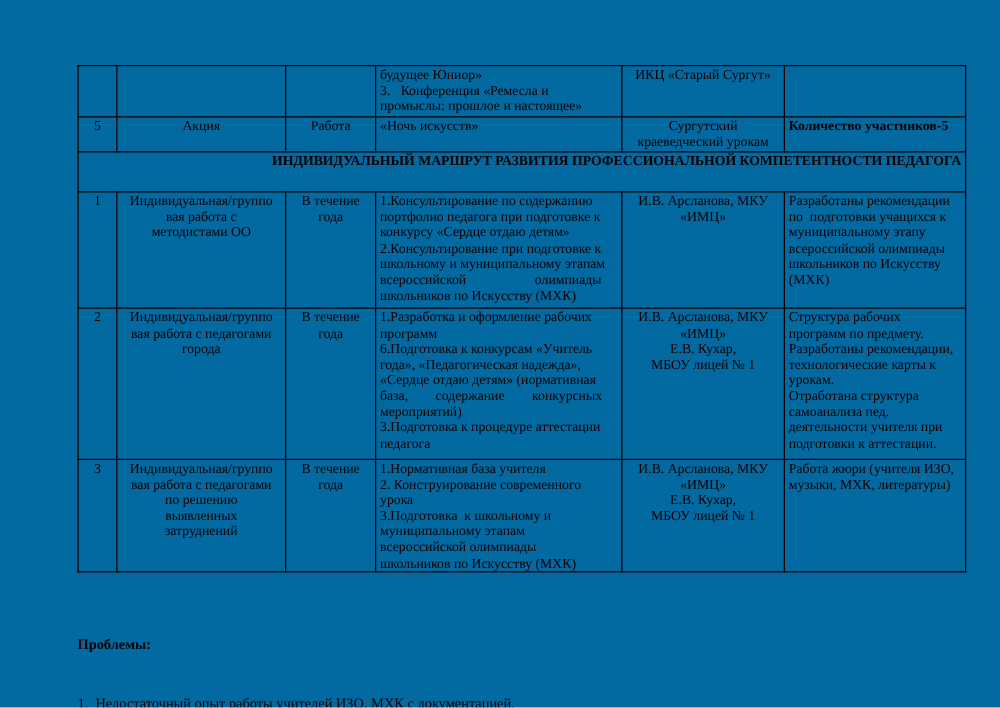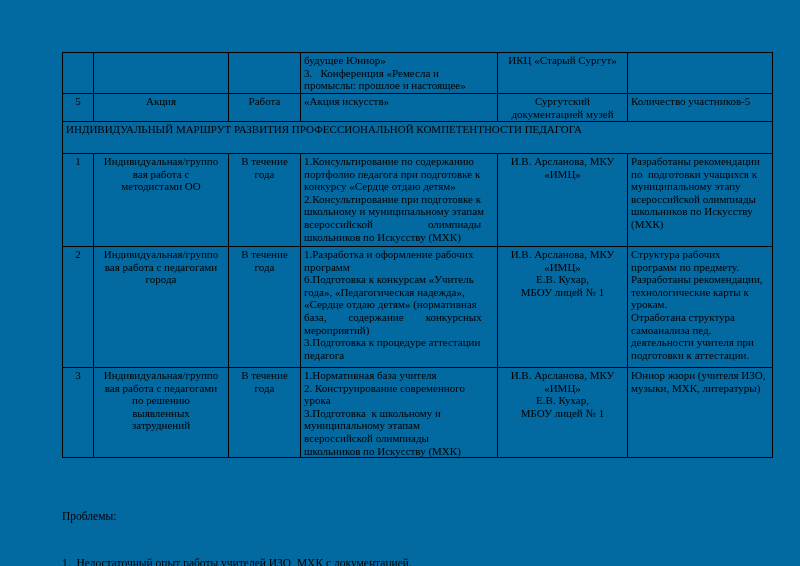--- a/index.html
+++ b/index.html
@@ -28,43 +28,43 @@
     border: 1px solid #000000;
     vertical-align: top;
     padding: 1px 3px 0 3px;
     font-size: 11px;
     line-height: 12.6px;
     white-space: pre-wrap;
     word-wrap: break-word;
   }
   .ctr { text-align: center; }
   .mid { vertical-align: middle; }
-  .bold { font-weight: normal; }
+  .bold { font-weight: bold; }
   .r-carry { height: 41px; }
   .r-five  { height: 28px; }
   .r-head  { height: 32px; }
   .r-one   { height: 93px; }
   .r-two   { height: 121px; }
   .r-three { height: 88px; }
   .section-head-cell {
-    font-weight: normal;
-    text-align: left;
+    font-weight: bold;
+    text-align: right;
     font-size: 11.5px;
     line-height: 14px;
   }
   .problems {
     position: absolute;
     left: 62px;
     top: 478px;
     width: 690px;
     font-size: 11.5px;
     line-height: 15.5px;
     white-space: pre-wrap;
   }
-  .problems-title { font-weight: normal; }
+  .problems-title { font-weight: bold; }
 </style>
 </head>
 <body>
 
 <div class="page">
 
   <table class="doc-table">
     <colgroup>
       <col style="width:31px">
       <col style="width:135px">
@@ -83,23 +83,23 @@
 3.   Конференция «Ремесла и
 промыслы: прошлое и настоящее»</td>
         <td class="ctr mid">ИКЦ «Старый Сургут»</td>
         <td></td>
       </tr>
 
       <tr class="r-five">
         <td class="ctr">5</td>
         <td class="ctr">Акция</td>
         <td class="ctr">Работа</td>
-        <td>«Акция искусств»</td>
+        <td>«Ночь искусств»</td>
         <td class="ctr">Сургутский
-документацией музей</td>
+краеведческий урокам</td>
         <td class="bold">Количество участников-5</td>
       </tr>
 
       <tr class="r-head">
         <td class="section-head-cell" colspan="6">ИНДИВИДУАЛЬНЫЙ МАРШРУТ РАЗВИТИЯ ПРОФЕССИОНАЛЬНОЙ КОМПЕТЕНТНОСТИ ПЕДАГОГА</td>
       </tr>
 
       <tr class="r-one">
         <td class="ctr">1</td>
         <td class="ctr">Индивидуальная/группо
@@ -168,21 +168,21 @@
 2. Конструирование современного
 урока
 3.Подготовка  к школьному и
 муниципальному этапам
 всероссийской олимпиады
 школьников по Искусству (МХК)</td>
         <td class="ctr">И.В. Арсланова, МКУ
 «ИМЦ»
 Е.В. Кухар,
 МБОУ лицей № 1</td>
-        <td>Юниор жюри (учителя ИЗО,
+        <td>Работа жюри (учителя ИЗО,
 музыки, МХК, литературы)</td>
       </tr>
 
     </tbody>
   </table>
 
   <div class="problems">
     <div class="problems-title">Проблемы:</div>
     <div class="problems-item">1.  Недостаточный опыт работы учителей ИЗО, МХК с документацией.</div>
   </div>

